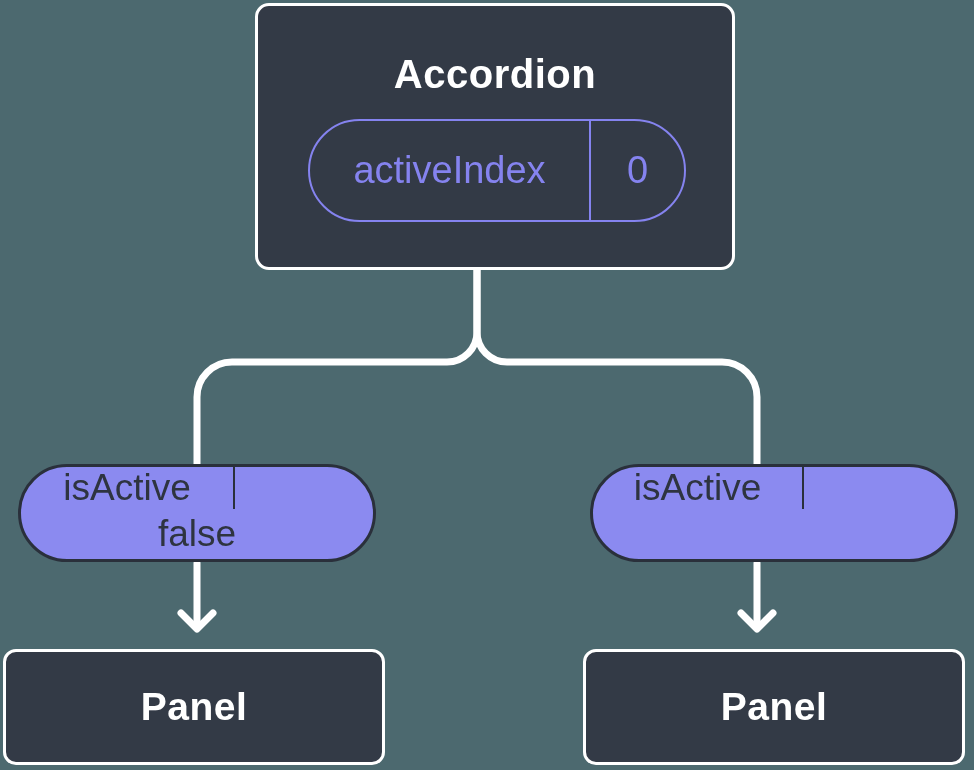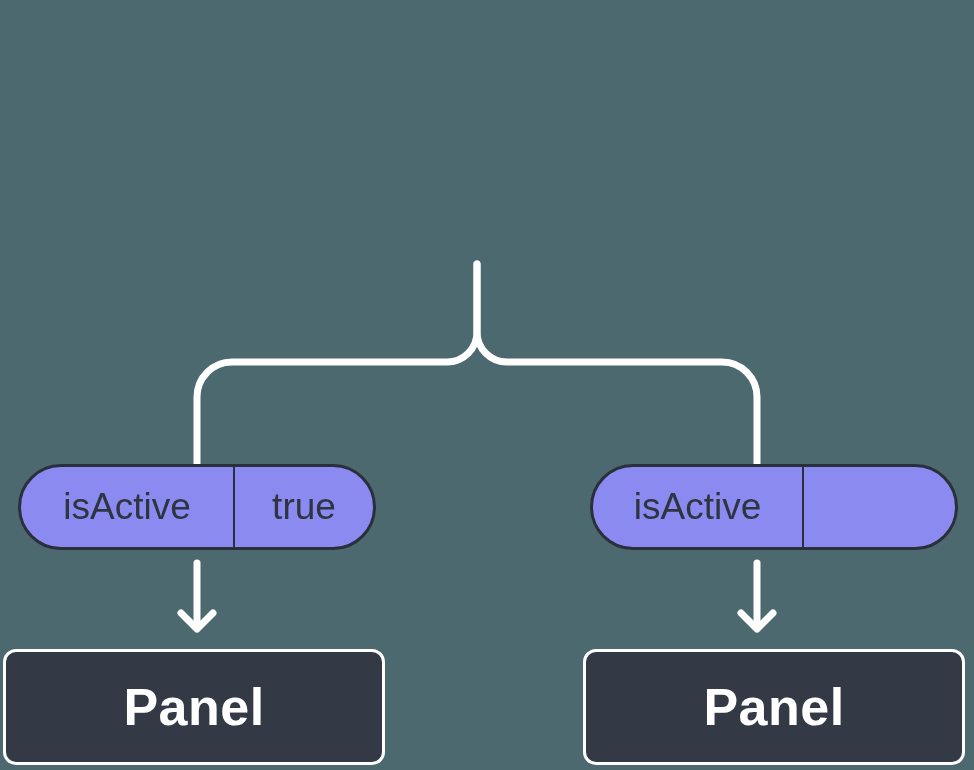--- a/index.html
+++ b/index.html
@@ -79,28 +79,29 @@
   .state-pill .pill-value {
     flex: 1;
     display: flex; align-items: center; justify-content: center;
   }
 
   
   .prop-pill {
     position: absolute;
     z-index: 2;
     top: 464px;
-    height: 86px;
+    height: 98px;
     background: var(--pill-fill, #8B8AF0);
     border: 3px solid var(--pill-dark-border, #2A303B);
     border-radius: 51px;
     display: flex;
     align-items: stretch;
     color: var(--pill-dark-text, #2E3440);
     font-size: 37px;
+    flex-direction: column;
   }
   .prop-pill .pill-label {
     display: flex; align-items: center; justify-content: center;
     border-right: 2.5px solid var(--pill-dark-border, #2A303B);
   }
   .prop-pill .pill-value {
     flex: 1;
     display: flex; align-items: center; justify-content: center;
   }
   .prop-pill.left { left: 18px; width: 358px; }
@@ -113,45 +114,52 @@
     position: absolute;
     top: 649px;
     width: 382px;
     height: 116px;
     border-radius: 13px;
     display: flex;
     align-items: center;
     justify-content: center;
   }
   .panel-box .panel-title {
-    font-size: 52px;
+    font-size: 39px;
     font-weight: 600;
     letter-spacing: 0.5px;
   }
   .panel-box.left { left: 3px; }
   .panel-box.right { left: 583px; }
 </style>
 </head>
 <body>
 
 <div class="stage">
 
   <svg class="connectors" viewBox="0 0 974 770" xmlns="http://www.w3.org/2000/svg">
     <path class="conn" d="M477,264 L477,332 A30,30 0 0 1 447,362 L232,362 A35,35 0 0 0 197,397 L197,468"></path>
     <path class="conn" d="M477,264 L477,332 A30,30 0 0 0 507,362 L722,362 A35,35 0 0 1 757,397 L757,468"></path>
     <path class="conn" d="M197,563 L197,627"></path>
     <path class="conn" d="M181,613 L197,629 L213,613"></path>
     <path class="conn" d="M757,563 L757,627"></path>
     <path class="conn" d="M741,613 L757,629 L773,613"></path>
   </svg>
 
+  <div class="node root-box">
+    <div class="node-title">Accordion</div>
+    <div class="state-pill">
+      <span class="pill-label">activeIndex</span>
+      <span class="pill-value">0</span>
+    </div>
+  </div>
 
   <div class="prop-pill left">
     <span class="pill-label">isActive</span>
-    <span class="pill-value">true</span>
+    <span class="pill-value">false</span>
   </div>
 
   <div class="prop-pill right">
     <span class="pill-label">isActive</span>
   </div>
 
   <div class="node panel-box left">
     <span class="panel-title">Panel</span>
   </div>
 

